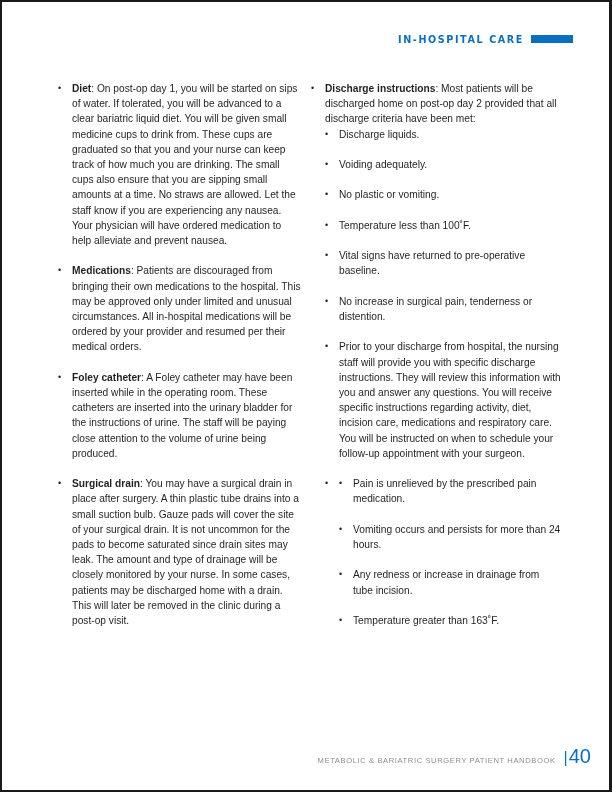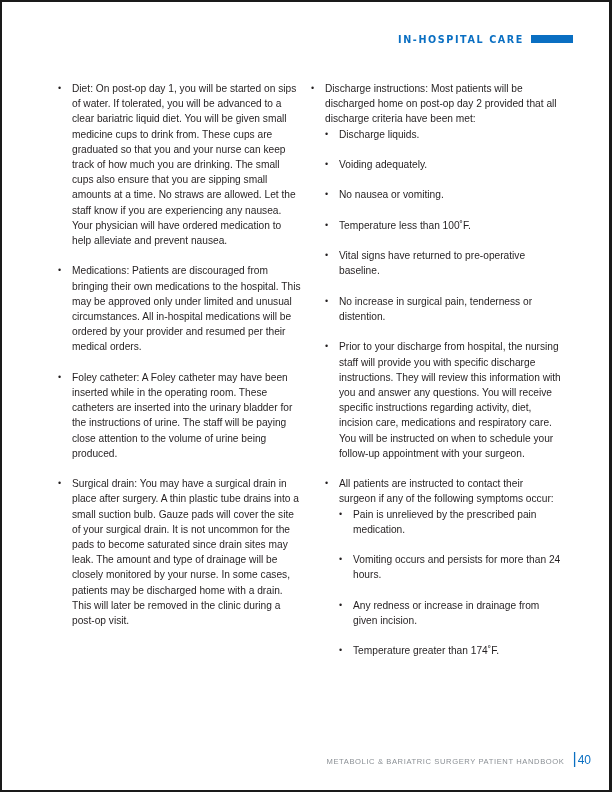--- a/index.html
+++ b/index.html
@@ -33,37 +33,37 @@
     font-size: 10.2px; line-height: 15.2px;
   }
   .col-left { left: 56px; width: 244px; }
   .col-right { left: 309px; width: 250px; }
 
   .item { position: relative; padding-left: 14px; margin-bottom: 15.2px; }
   .bullet {
     position: absolute; left: 0; top: 0; width: 14px;
     font-size: 9px; line-height: 15.2px;
   }
-  .item b { font-weight: normal; }
+  .item b { font-weight: bold; }
   .sub { margin-top: 0; }
   .sub .item { margin-bottom: 15.2px; }
   .sub .item.last { margin-bottom: 0; }
   .nested { margin-top: 0; }
 
   .footer {
     position: absolute; bottom: 22px; right: 18px;
     display: flex; align-items: baseline;
   }
   .footer-title {
     font-size: 7.6px; letter-spacing: 0.6px; color: #8a8f94;
     margin-right: 8px;
     text-align: center;
   }
   .footer-sep { font-size: 16px; color: #0a6fc2; margin-right: 1px; }
-  .footer-page { font-size: 12px; color: #0a6fc2; }
+  .footer-page { font-size: 20px; color: #0a6fc2; }
 </style>
 </head>
 <body>
 
 <div class="page">
 
   <div class="header">
     <span class="header-title">IN-HOSPITAL CARE</span>
     <span class="header-bar"></span>
   </div>
@@ -96,58 +96,57 @@
         <div class="item">
           <span class="bullet">•</span>
           <span>Discharge liquids.</span>
         </div>
         <div class="item">
           <span class="bullet">•</span>
           <span>Voiding adequately.</span>
         </div>
         <div class="item">
           <span class="bullet">•</span>
-          <span>No nausea or vomiting.</span>
+          <span>No plastic or vomiting.</span>
         </div>
         <div class="item">
           <span class="bullet">•</span>
           <span>Temperature less than 100˚F.</span>
         </div>
         <div class="item">
           <span class="bullet">•</span>
           <span>Vital signs have returned to pre-operative baseline.</span>
         </div>
         <div class="item">
           <span class="bullet">•</span>
           <span>No increase in surgical pain, tenderness or distention.</span>
         </div>
         <div class="item">
           <span class="bullet">•</span>
           <span>Prior to your discharge from hospital, the nursing staff will provide you with specific discharge instructions. They will review this information with you and answer any questions. You will receive specific instructions regarding activity, diet, incision care, medications and respiratory care. You will be instructed on when to schedule your follow-up appointment with your surgeon.</span>
         </div>
         <div class="item last">
           <span class="bullet">•</span>
-          <span>All patients are instructed to contact their surgeon if any of the following symptoms occur:</span>
 
           <div class="sub nested">
             <div class="item">
               <span class="bullet">•</span>
               <span>Pain is unrelieved by the prescribed pain medication.</span>
             </div>
             <div class="item">
               <span class="bullet">•</span>
               <span>Vomiting occurs and persists for more than 24 hours.</span>
             </div>
             <div class="item">
               <span class="bullet">•</span>
-              <span>Any redness or increase in drainage from given incision.</span>
+              <span>Any redness or increase in drainage from tube incision.</span>
             </div>
             <div class="item last">
               <span class="bullet">•</span>
-              <span>Temperature greater than 174˚F.</span>
+              <span>Temperature greater than 163˚F.</span>
             </div>
           </div>
         </div>
       </div>
     </div>
   </div>
 
   <div class="footer">
     <span class="footer-title">METABOLIC &amp; BARIATRIC SURGERY PATIENT HANDBOOK</span>
     <span class="footer-sep">|</span>

